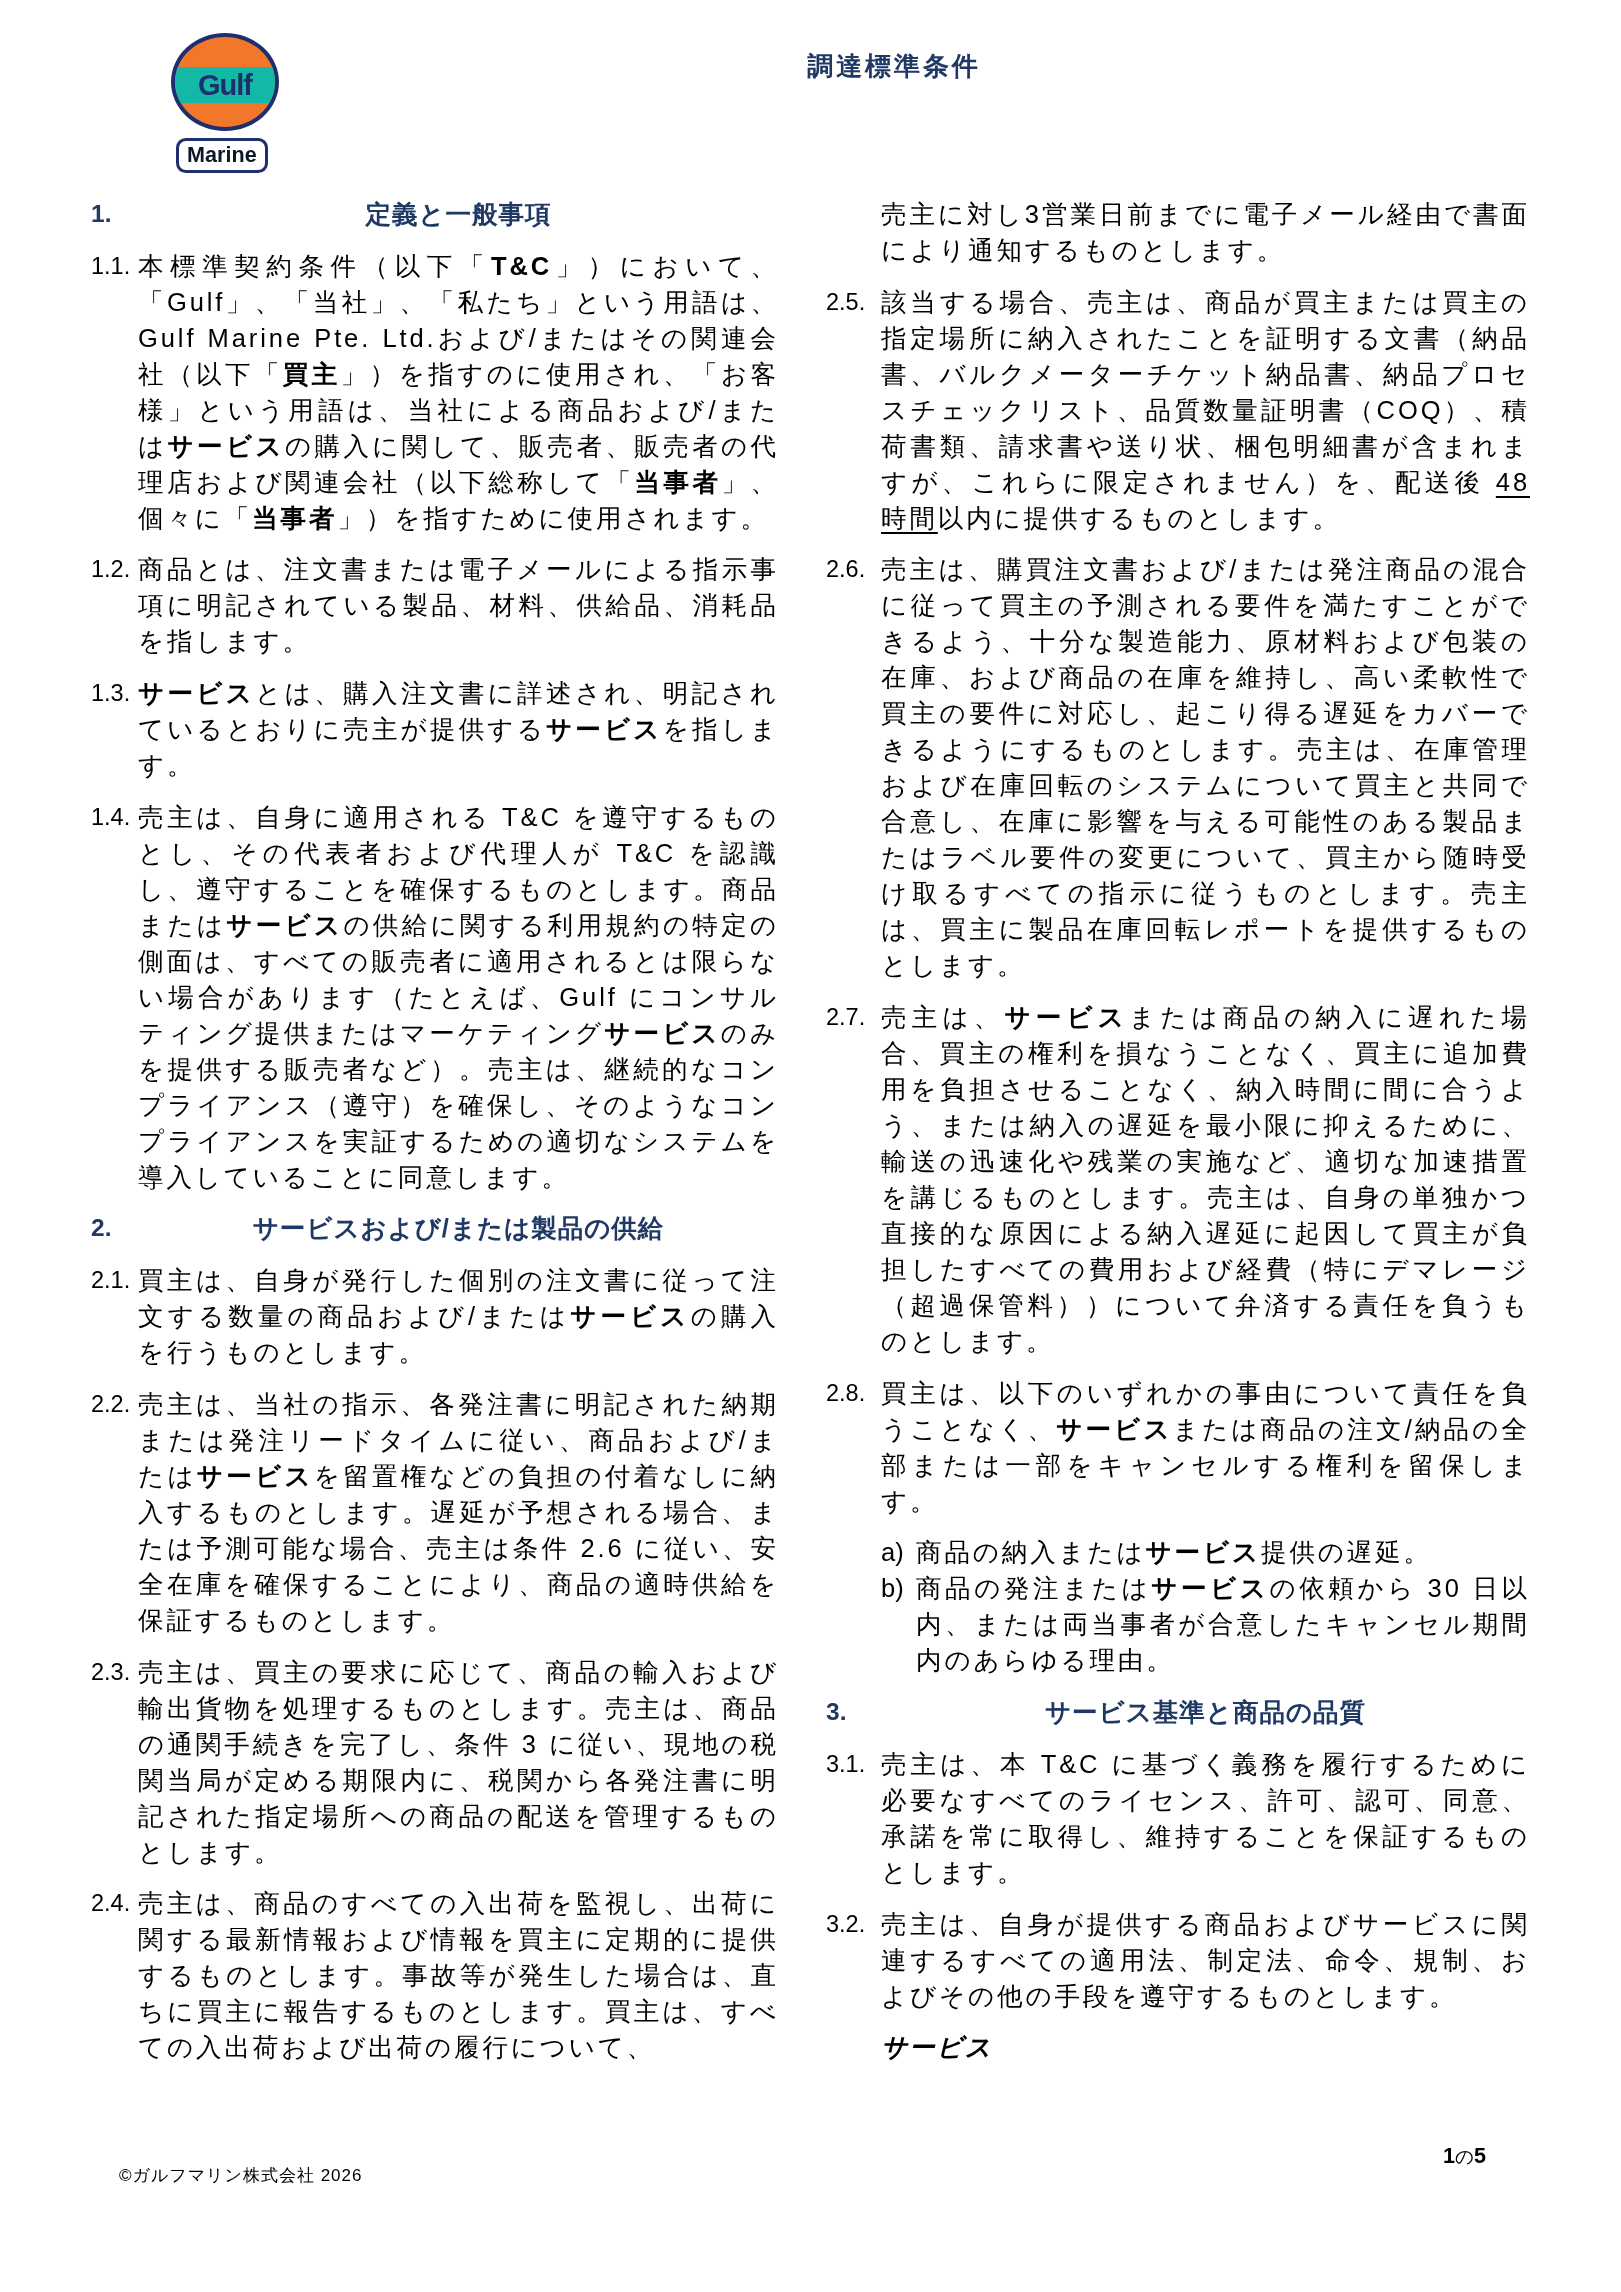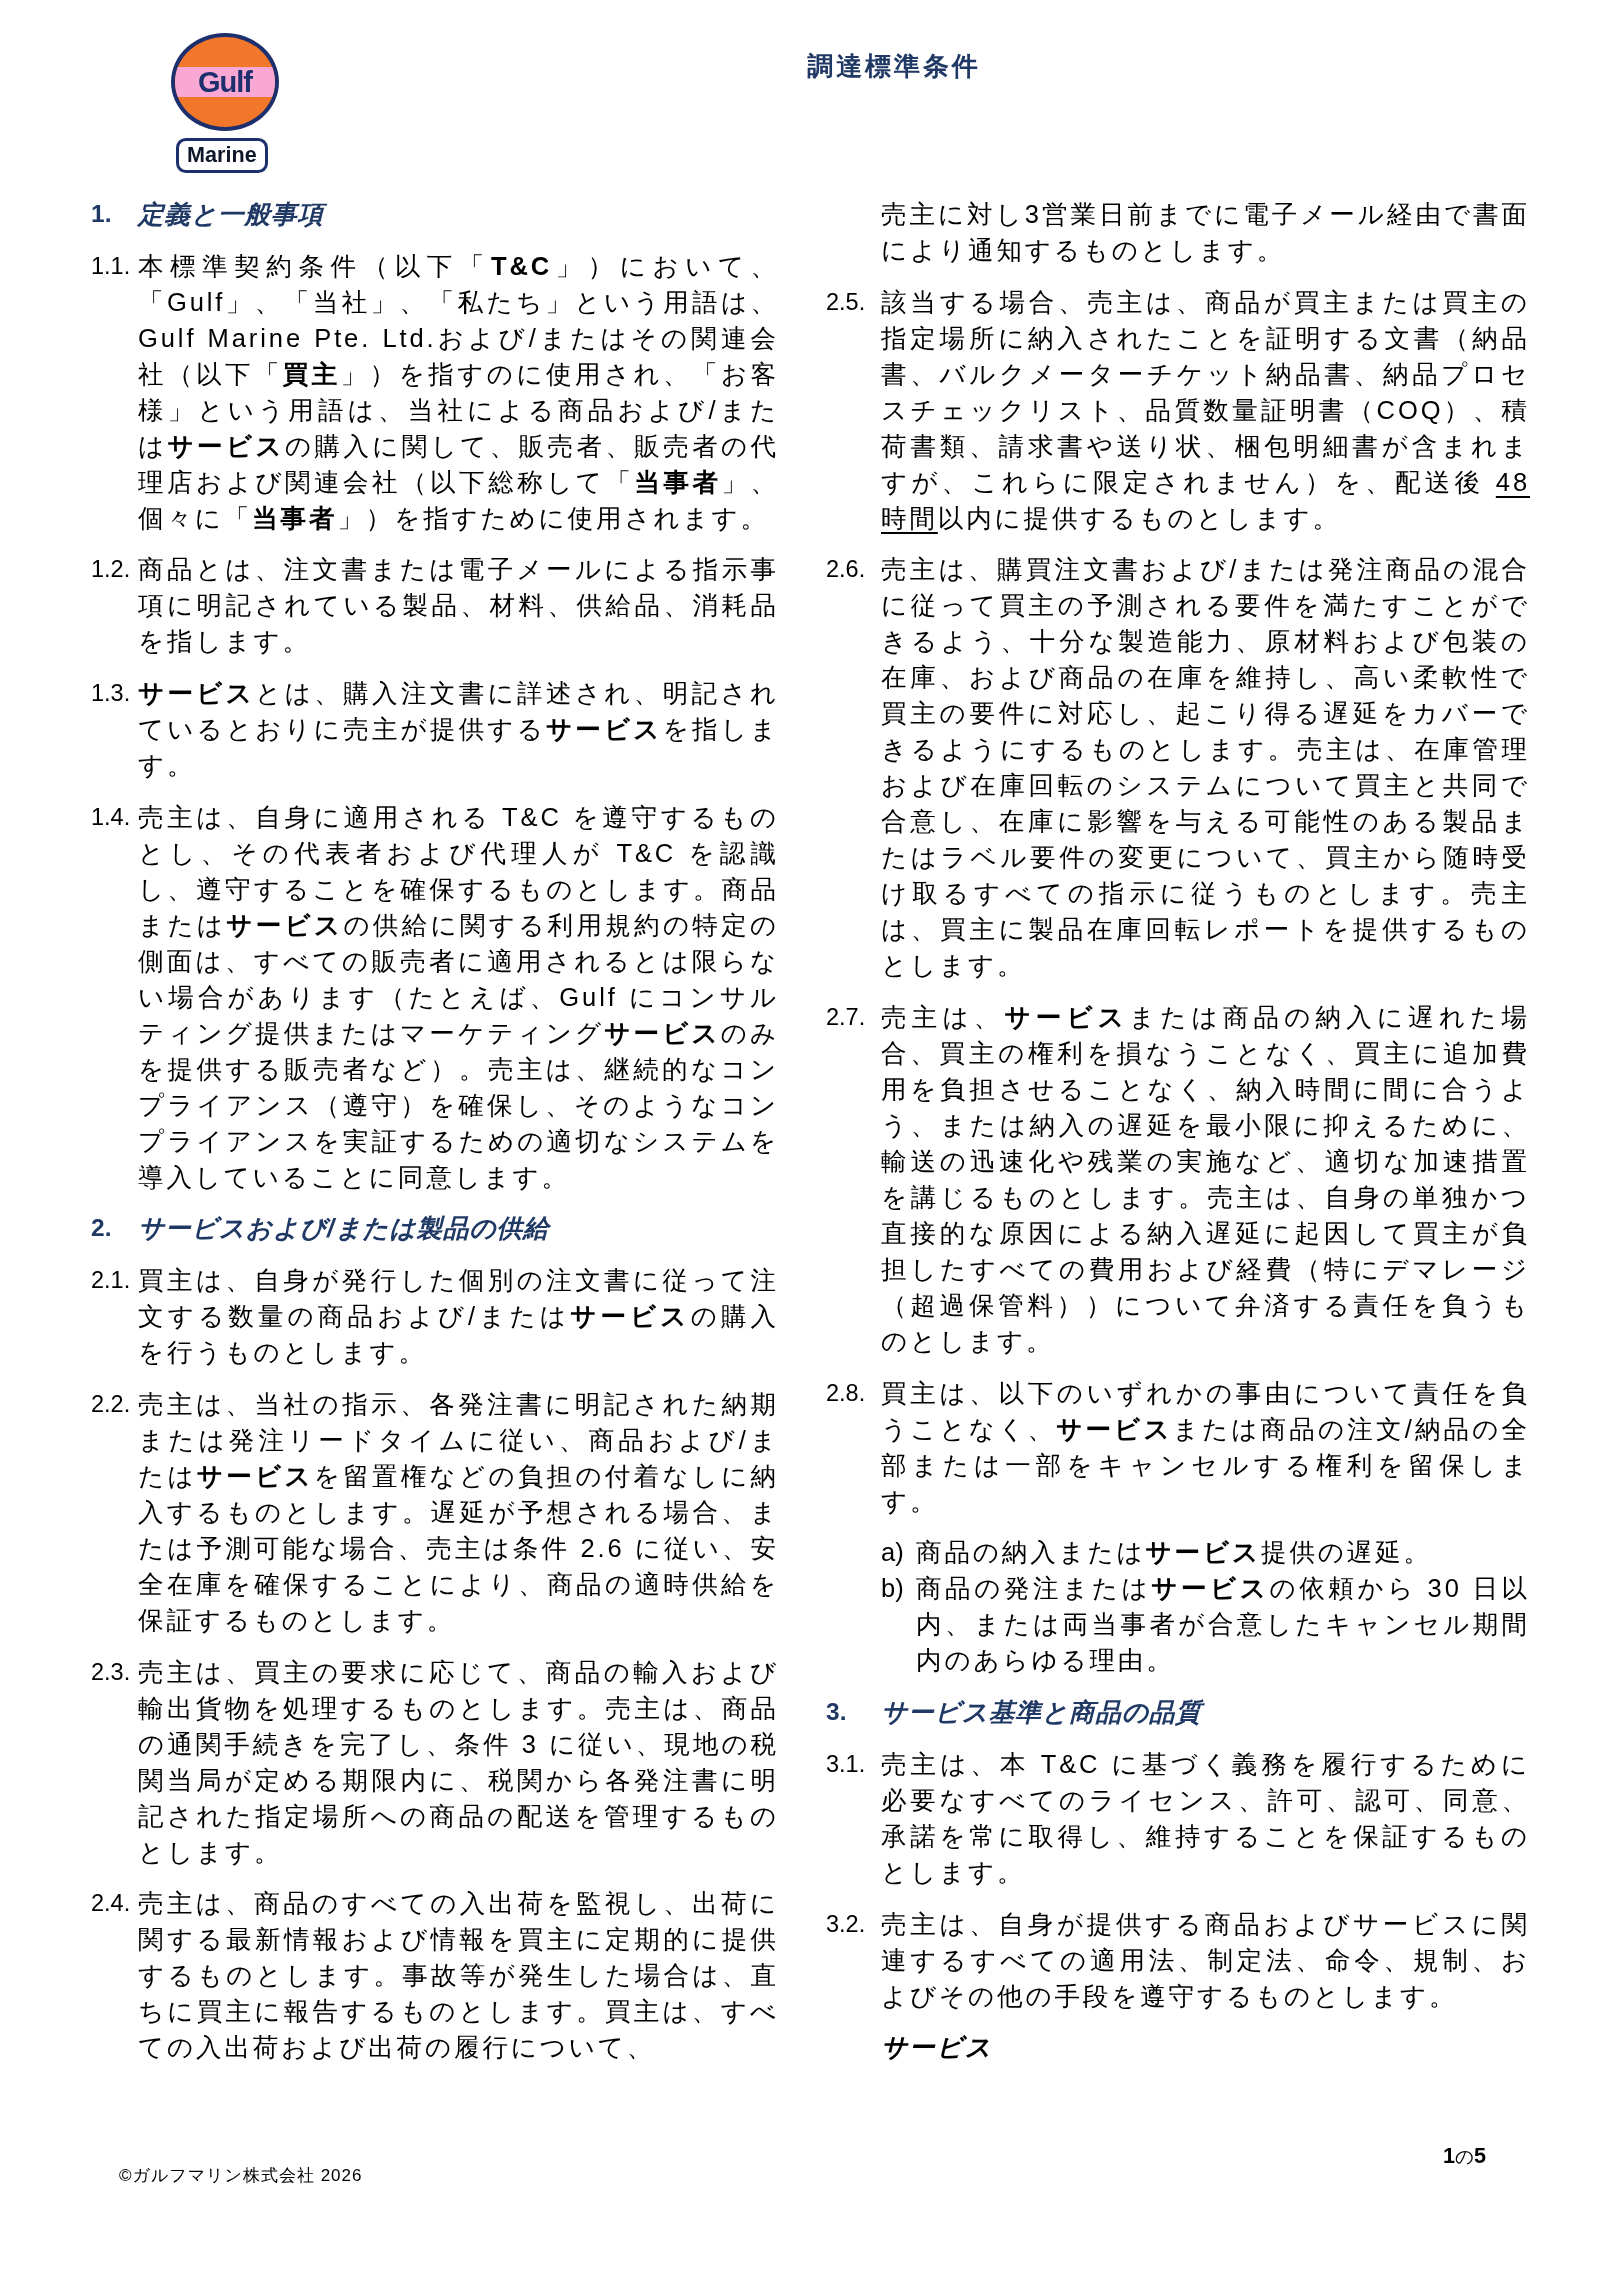--- a/index.html
+++ b/index.html
@@ -8,21 +8,21 @@
     width:1621px;height:2293px;position:relative;background:#ffffff;
     font-family:"Liberation Sans", sans-serif;color:#000;overflow:hidden;
   }
   
   .logo{position:absolute;left:171px;top:33px;width:110px;}
   .gulf-disc{
     position:relative;width:108px;height:98px;border:4.9px solid #1E2F6E;
     border-radius:50%;background:#F2772B;overflow:hidden;box-sizing:border-box;
   }
   .gulf-band{
-    position:absolute;left:-7.8px;right:-7.8px;top:30px;height:30px;background:#f9a8d4;
+    position:absolute;left:-7.8px;right:-7.8px;top:30px;height:36px;background:#14b8a6;
     display:flex;align-items:center;justify-content:center;
   }
   .gulf-band span{
     color:#1E2F6E;font-weight:700;font-size:29px;letter-spacing:-1px;line-height:29px;
   }
   .marine-box{
     margin-top:6.9px;margin-left:4.9px;width:86px;border:3.9px solid #1E2F6E;border-radius:9.8px;
     background:#fff;color:#0f172a;font-weight:700;font-size:21.6px;text-align:center;
     padding:1px 0 2px;box-sizing:content-box;
   }
@@ -37,21 +37,21 @@
   .col-right{left:826px;width:704px;}
   .block{position:relative;margin-bottom:15.7px;font-size:25.5px;line-height:36px;}
   .col-left .block{padding-left:47px;}
   .col-right .block{padding-left:55px;}
   .block .num{
     position:absolute;left:0;top:0;font-size:23.5px;line-height:36px;letter-spacing:0;
   }
   .block .body{text-align:justify;letter-spacing:2.9px;}
   .block.heading{color:#1F3864;font-weight:700;}
   .block.heading .num{font-weight:700;font-size:24.5px;}
-  .block.heading .body{text-align:left;letter-spacing:1px;font-style:italic;}
+  .block.heading .body{text-align:center;letter-spacing:1px;}
   .block.subheading .body{font-style:italic;font-weight:700;text-align:left;letter-spacing:2px;}
   .b{font-weight:700;}
   .u{text-decoration:underline;text-underline-offset:4.9px;}
   .list-item{position:relative;padding-left:35px;}
   .list-item .marker{position:absolute;left:0;letter-spacing:0;}
   
   .footer-copyright{position:absolute;left:119px;top:2164px;font-size:17px;letter-spacing:1px;}
   .footer-page{position:absolute;left:1443px;top:2143px;font-size:18.6px;}
   .footer-page .pg-b{font-weight:700;font-size:21.6px;}
 </style>

